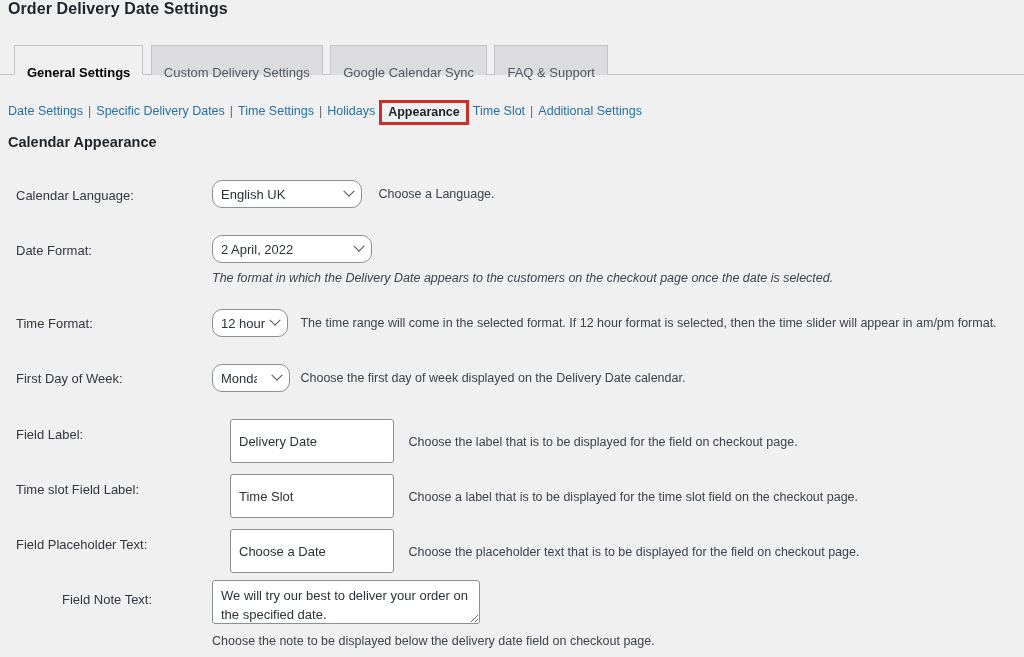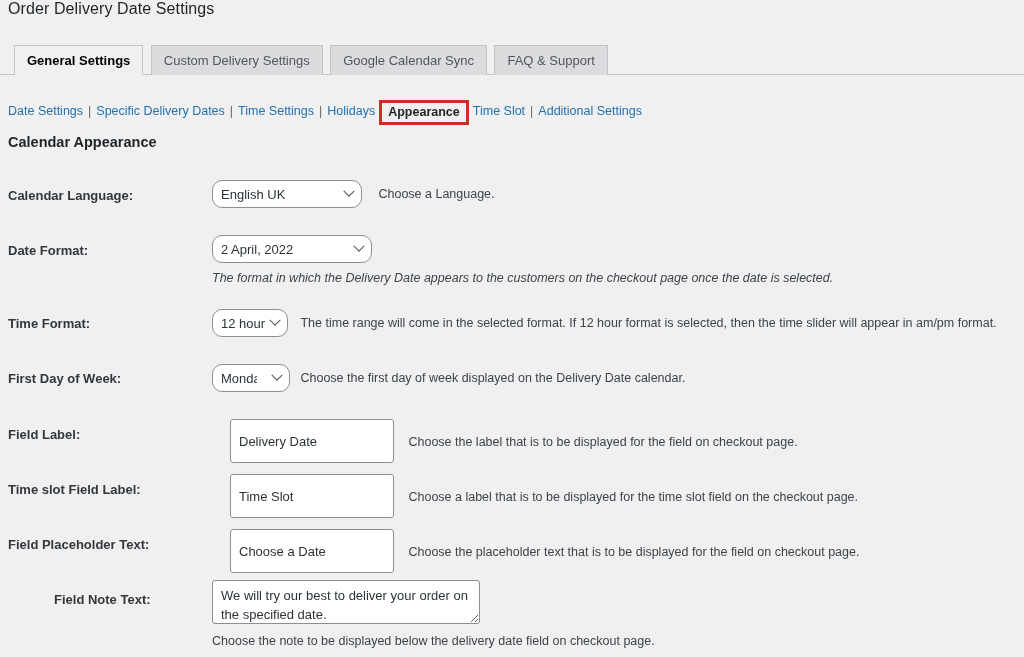--- a/index.html
+++ b/index.html
@@ -10,40 +10,40 @@
     font-family: "Liberation Sans", sans-serif;
     overflow: hidden;
   }
   #page { position: relative; width: 1024px; height: 657px; background: #f0f0f1; }
 
   
   .page-title {
     position: absolute;
     left: 8px; top: 0px;
     font-size: 16px;
-    font-weight: normal;
+    font-weight: bold;
     color: #1d2327;
     letter-spacing: .1px;
   }
 
   
   .tab-bar {
     position: absolute;
     left: 0; top: 44px;
     width: 1024px; height: 31px;
     border-bottom: 1px solid #c3c4c7;
     padding-left: 14px;
   }
   .tab {
     display: inline-block;
     position: relative;
     top: 1px;
     height: 30px;
     line-height: 29px;
-    padding: 0 12px;
+    padding: 12px 12px;
     margin-right: 3px;
     font-size: 13px;
     color: #50575e;
     background: #dcdcde;
     border: 1px solid #c3c4c7;
     border-bottom: none;
     cursor: pointer;
     vertical-align: bottom;
   }
   .tab.active {
@@ -93,25 +93,24 @@
     position: absolute;
     left: 0; top: 176px;
     width: 1024px;
   }
   .row {
     position: relative;
     width: 100%;
   }
   .row-label {
     position: absolute;
-    left: 8px;
+    left: 16px;
     font-size: 13px;
     color: #32373c;
     white-space: nowrap;
-    font-weight: bold;
   }
   .row-field { position: absolute; }
   .desc {
     font-size: 12.5px;
     color: #3c434a;
     white-space: nowrap;
   }
 
   
   select.ctl {

